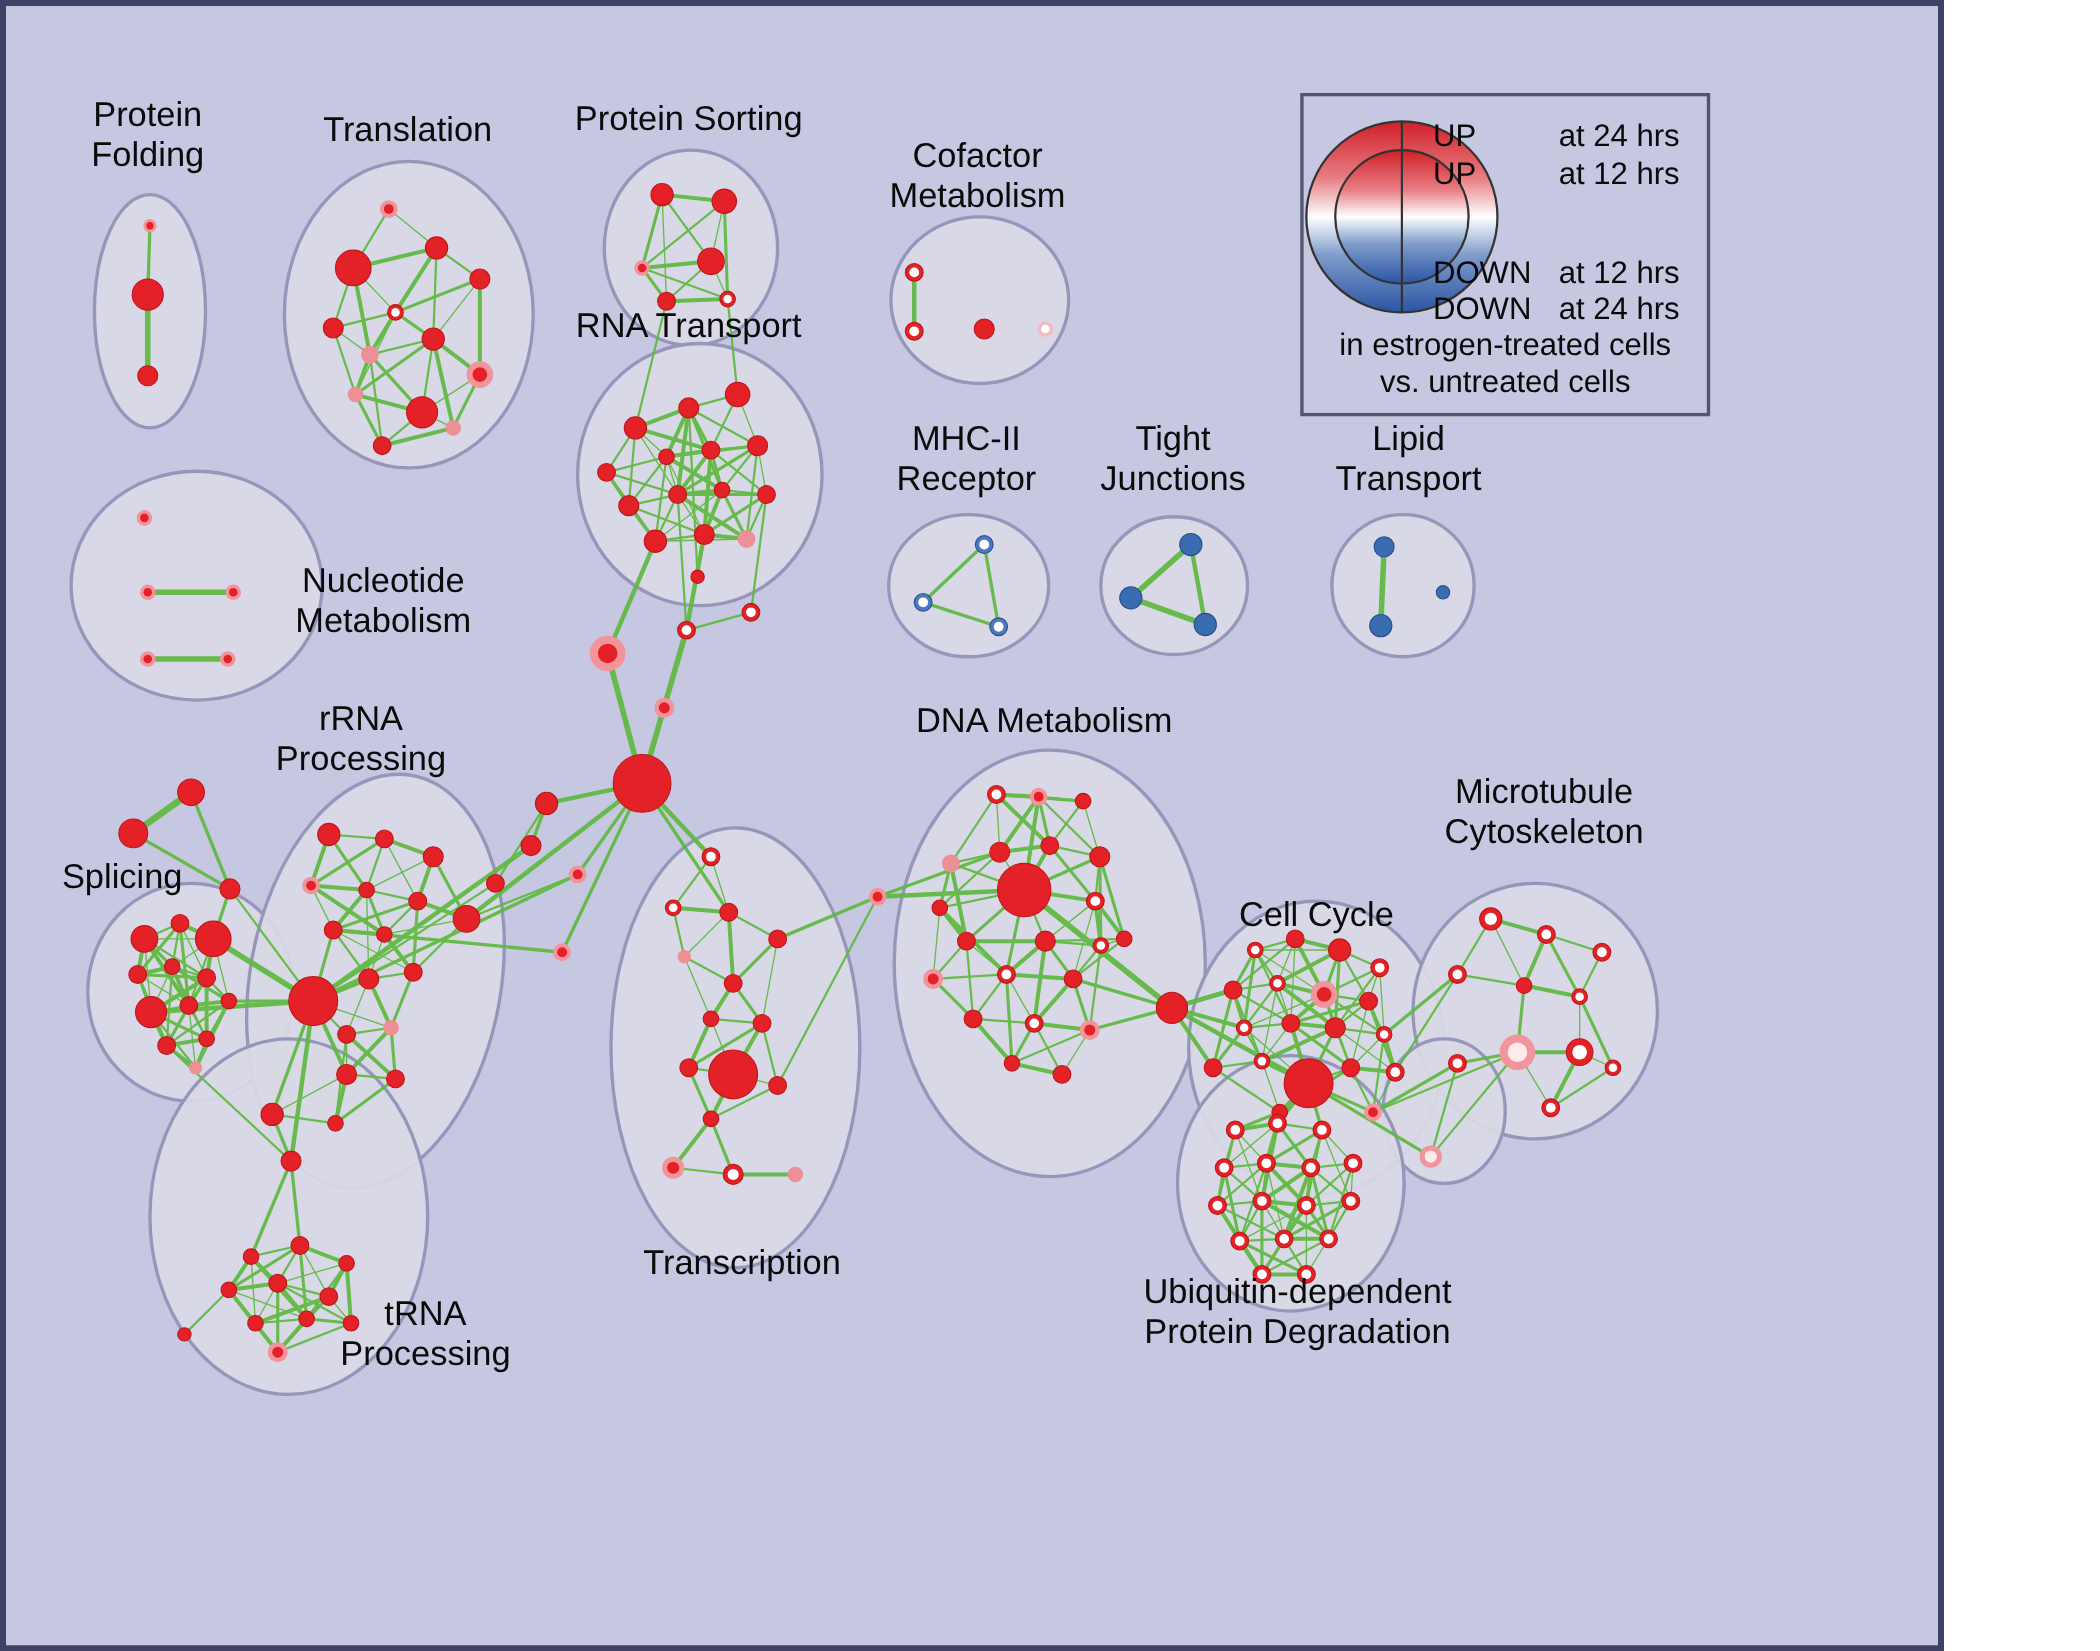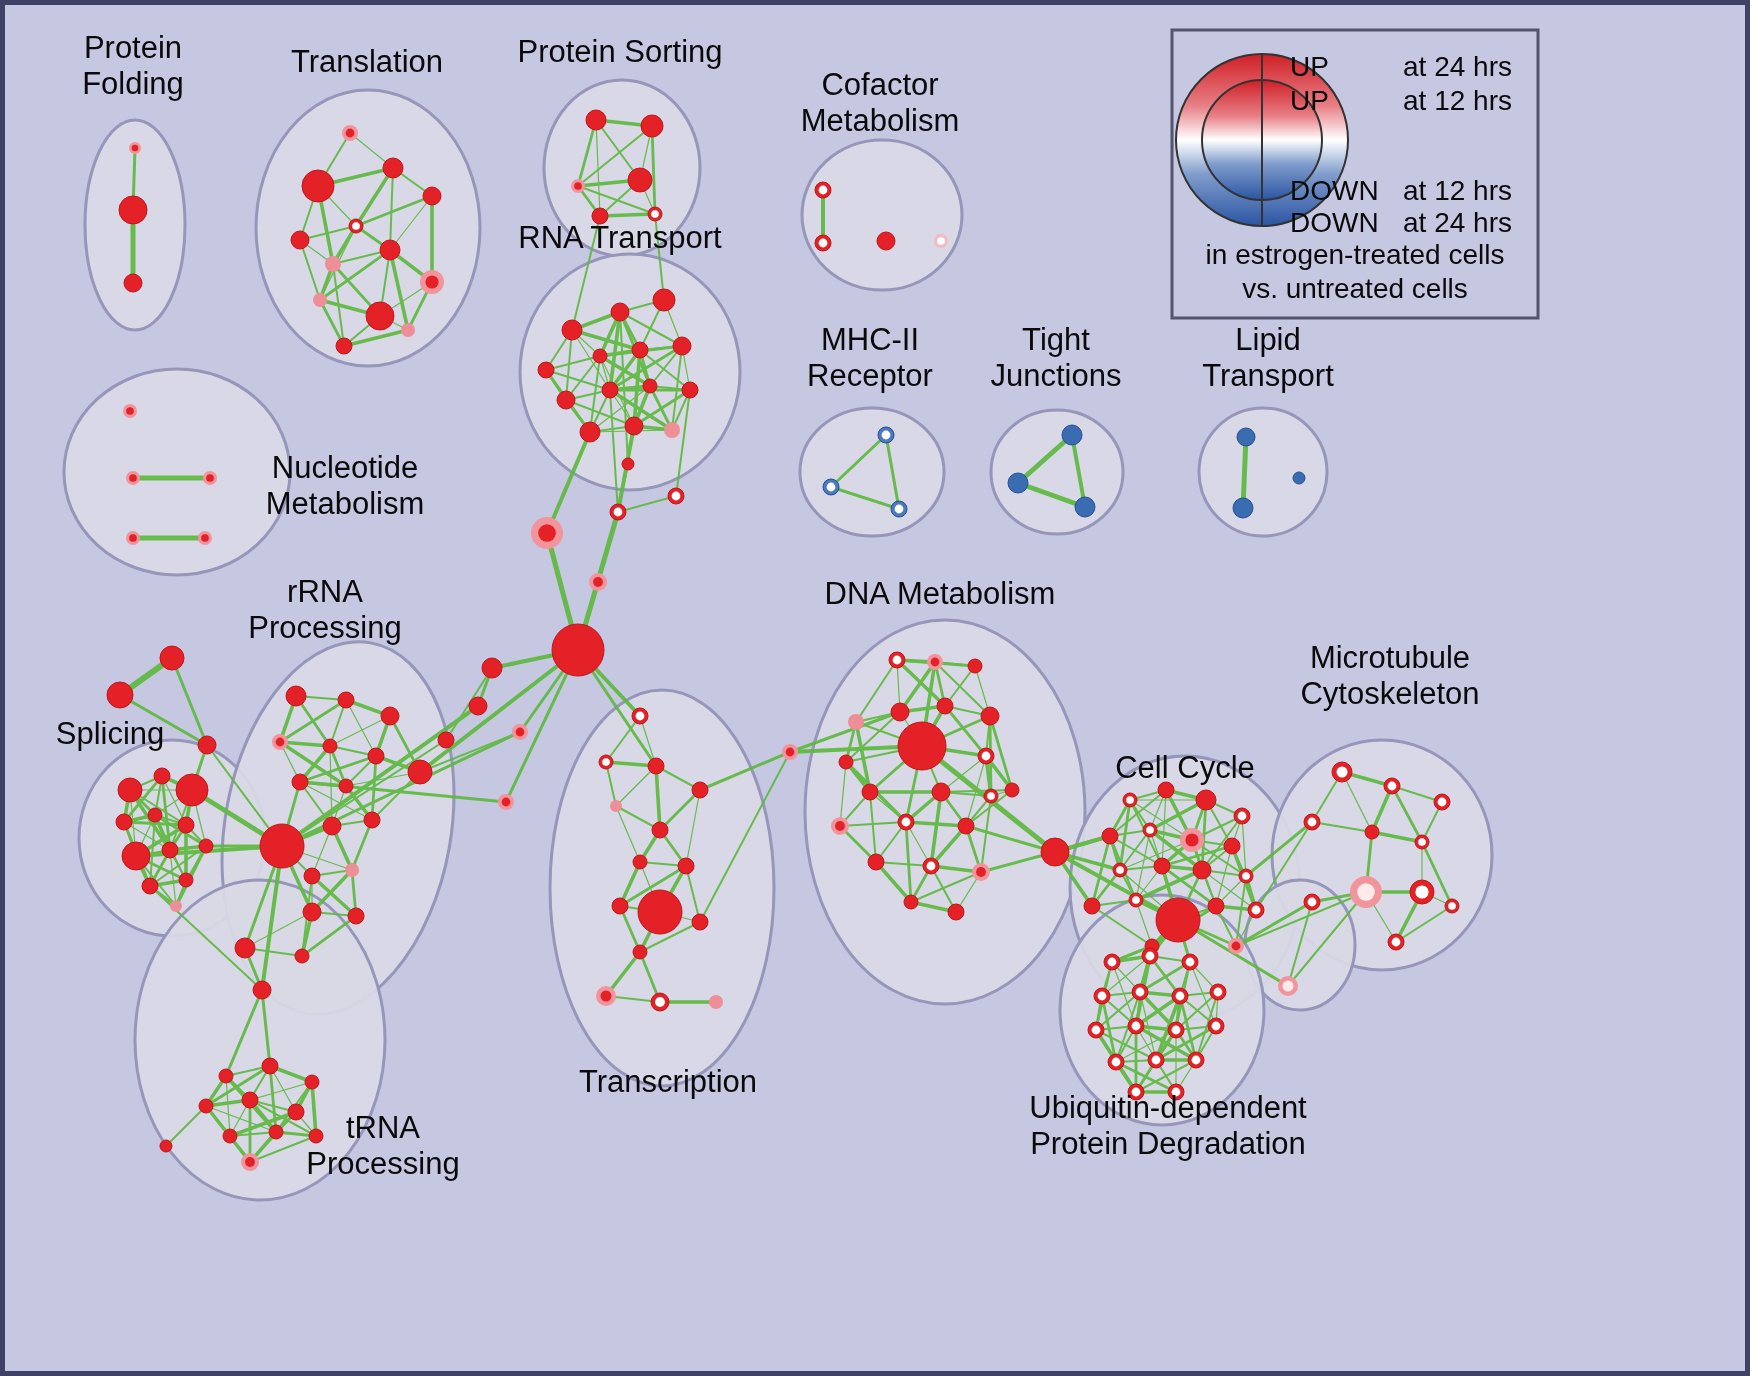--- a/index.html
+++ b/index.html
@@ -1,17 +1,17 @@
 <!DOCTYPE html>
 <html><head>
 <meta charset="utf-8">
 <style>
   html,body{margin:0;padding:0;background:#ffffff;}
   .figure-wrap{
-    width:1750px;height:1376px;position:relative;
+    width:1620px;height:1376px;position:relative;
     background:#c6c7e1;
     box-shadow: inset 0 0 0 5px #3f4166;
     font-family:"Liberation Sans",sans-serif;
   }
   svg{display:block;width:100%;height:100%;}
   text{font-family:"Liberation Sans",sans-serif;}
 </style>
 </head>
 <body>
 

